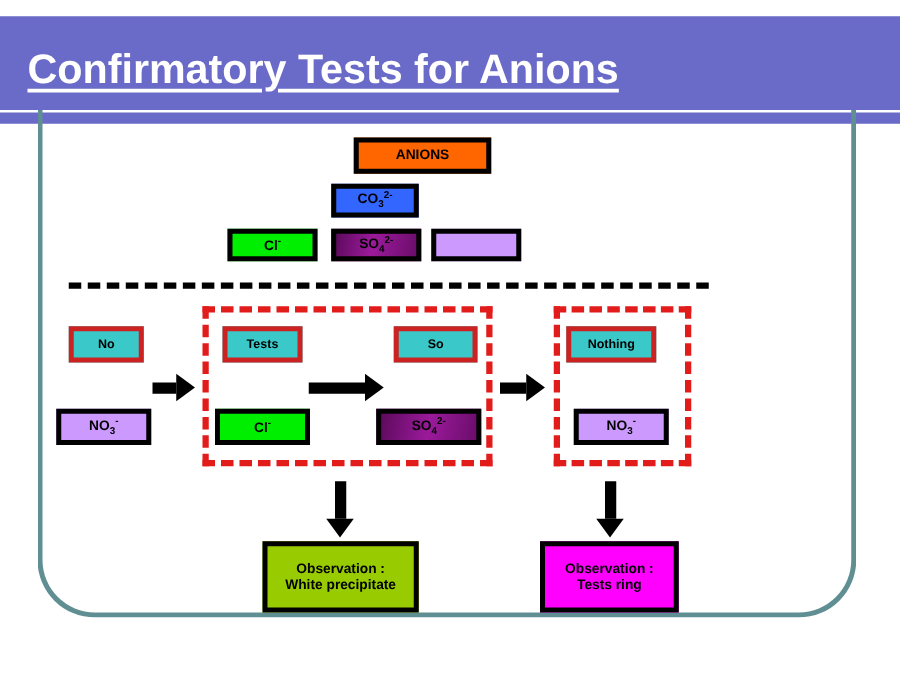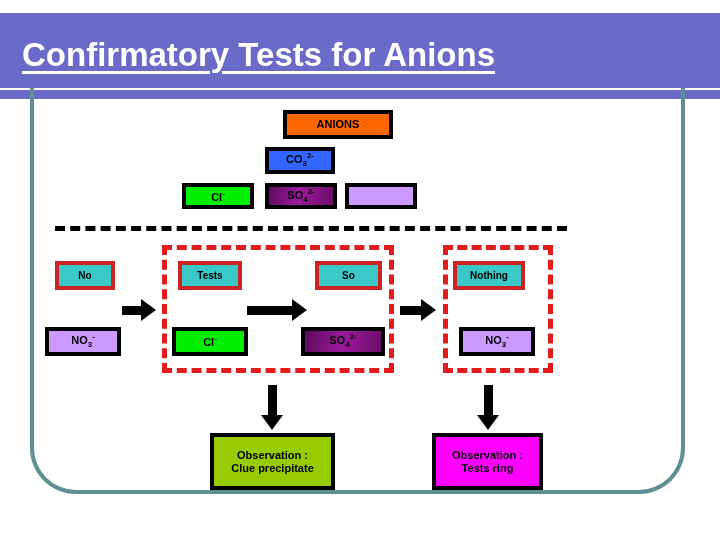--- a/index.html
+++ b/index.html
@@ -226,19 +226,19 @@
   <div class="head"></div>
 </div>
 
 <div class="arrow-down" style="left:481px; top:385px; height:45px;">
   <div class="shaft" style="height:30px;"></div>
   <div class="head"></div>
 </div>
 
 <div class="node blk" style="left:210px; top:433px; width:125px; height:57px; background:#99cc00; font-size:11px; flex-direction:column;">
   <span>Observation :</span>
-  <span>Clue precipitate</span>
+  <span>White precipitate</span>
 </div>
 
 <div class="node blk" style="left:432px; top:433px; width:111px; height:57px; background:#ff00ff; font-size:11px; flex-direction:column;">
   <span>Observation :</span>
   <span>Tests ring</span>
 </div>
 
 </body></html>

